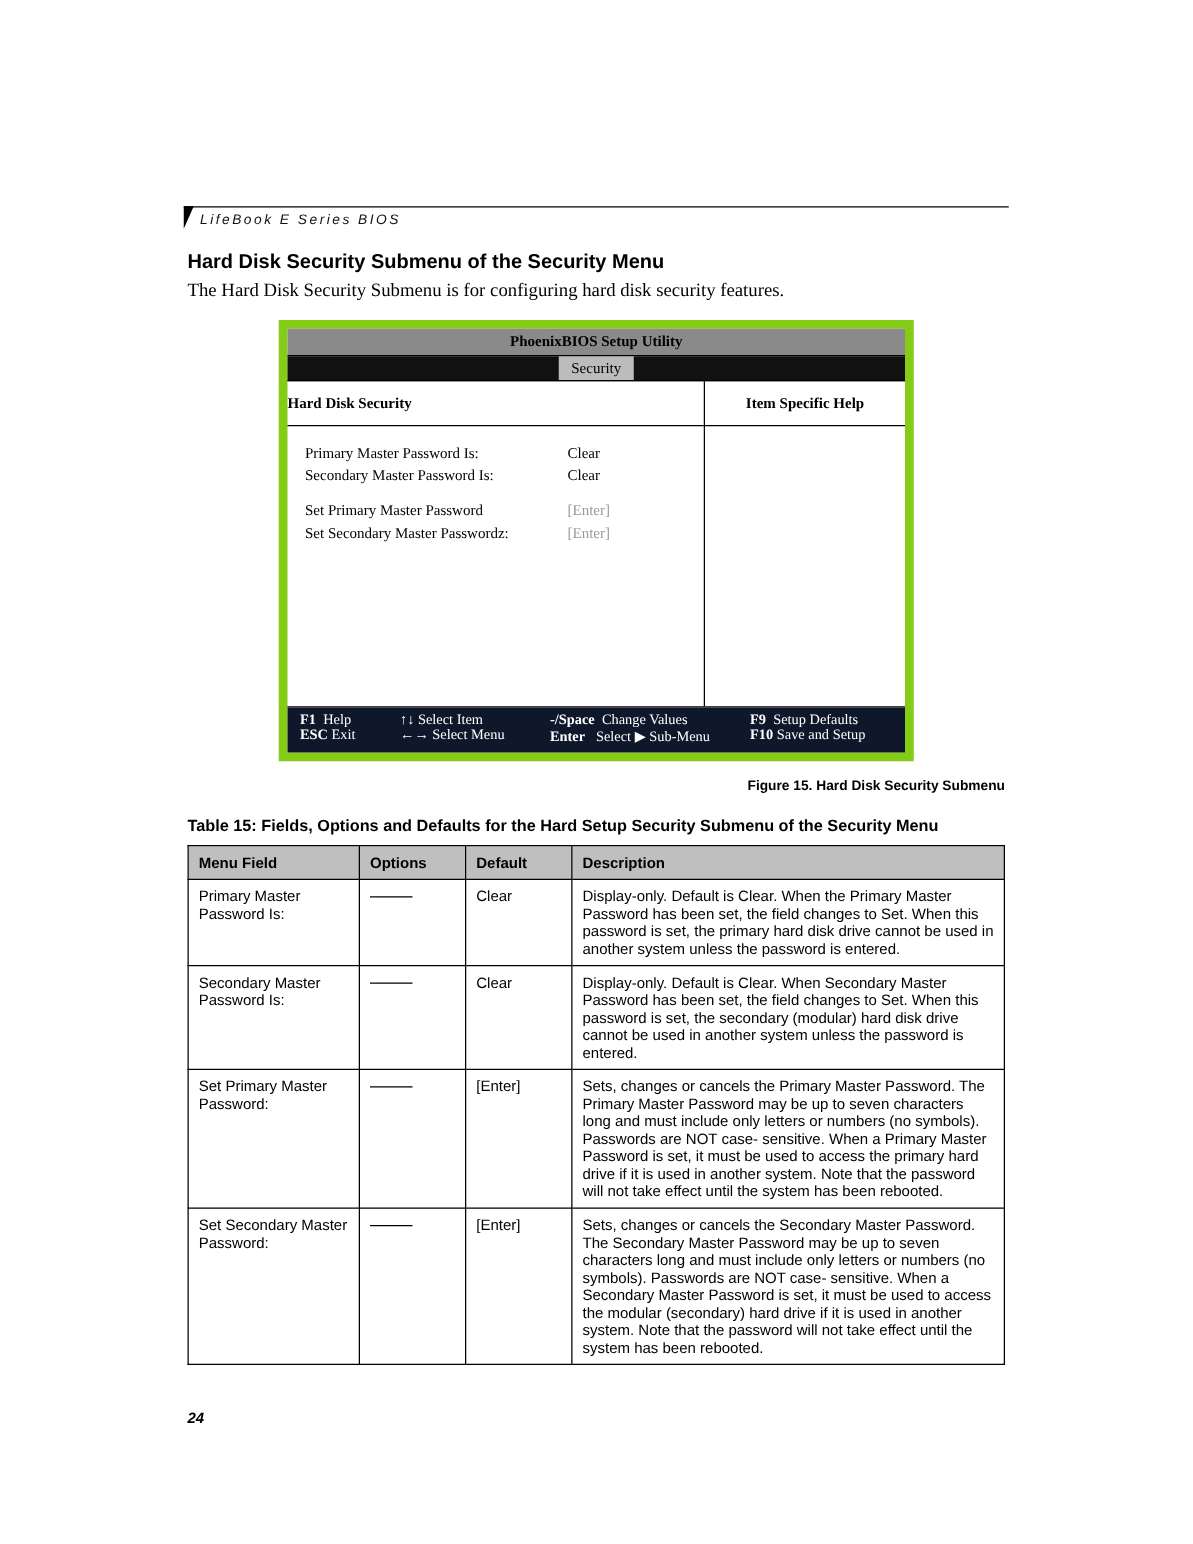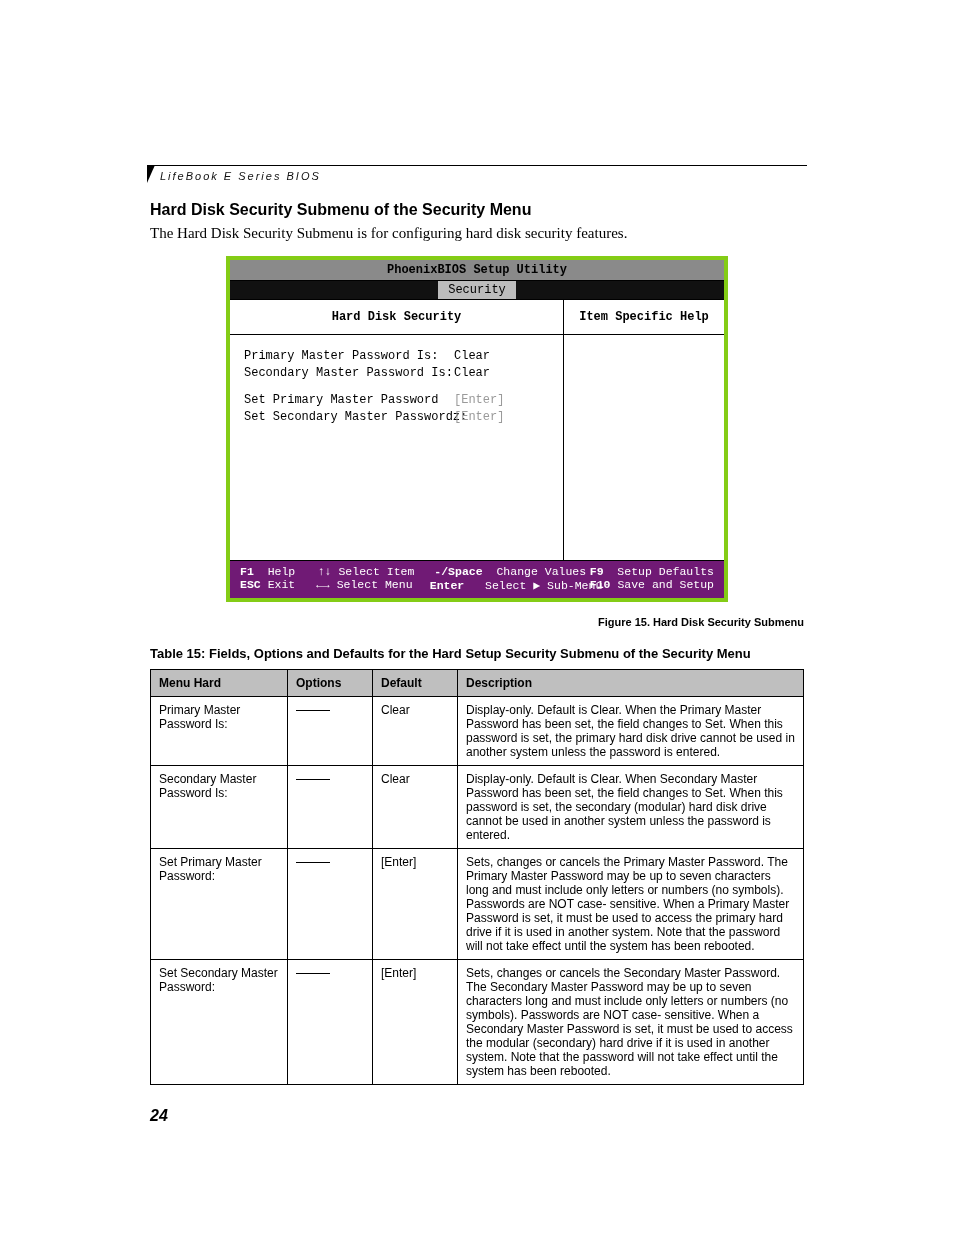--- a/index.html
+++ b/index.html
@@ -51,22 +51,22 @@
   }
   p.intro {
     font-size: 15px;
     margin: 4px 0 8px 0;
   }
 
   
   .bios {
     width: 494px;
     margin: 14px auto 10px auto;
-    border: 4px solid #84cc16;
-    font-family: Liberation Mono, monospace;
+    border: 7px solid #84cc16;
+    font-family: Liberation Serif, serif;
     font-size: 12px;
     background: #fff;
   }
   .bios-title {
     background: #8a8a8a;
     color: #000;
     text-align: center;
     padding: 3px 0;
     font-weight: bold;
     border-bottom: 1px solid #000;
@@ -87,21 +87,20 @@
   .bios-body {
     display: flex;
     border-bottom: 1px solid #000;
     min-height: 260px;
   }
   .bios-main {
     flex: 1;
     border-right: 1px solid #000;
   }
   .bios-main-head {
-    text-align: center;
     padding: 10px 0;
     border-bottom: 1px solid #000;
     font-weight: bold;
   }
   .bios-help {
     width: 160px;
   }
   .bios-help-head {
     text-align: center;
     padding: 10px 0;
@@ -113,21 +112,21 @@
   }
   .bios-row {
     display: flex;
     margin-bottom: 3px;
   }
   .bios-row .lbl { width: 210px; white-space: pre; }
   .bios-row .val { flex: 1; white-space: pre; }
   .muted { color: #9a9a9a; }
   .bios-spacer { height: 10px; }
   .bios-footer {
-    background: #701a75;
+    background: #0f172a;
     color: #fff;
     padding: 4px 10px 6px 10px;
     font-size: 11.5px;
   }
   .bios-footer .row { display: flex; }
   .bios-footer .cell { white-space: pre; }
   .bios-footer .key { color: #fff; font-weight: bold; }
   .bios-footer .arrow { color: #fff; }
 
   .figcap {
@@ -165,25 +164,25 @@
   .dash {
     display: inline-block;
     width: 34px;
     border-bottom: 1px solid #000;
     vertical-align: middle;
   }
 
   .page-number {
     position: absolute;
     left: 150px;
-    bottom: 110px;
+    bottom: 94px;
     font-family: Arial, Helvetica, sans-serif;
     font-style: italic;
     font-weight: bold;
-    font-size: 16px;
+    font-size: 12px;
   }
 </style>
 </head>
 <body>
 
 <div class="page">
   <div class="corner-rule"></div>
   <div class="corner-flag"></div>
   <div class="running-head">LifeBook E Series BIOS</div>
 
@@ -239,21 +238,21 @@
       </div>
     </div>
 
     <div class="figcap">Figure 15.   Hard Disk Security Submenu</div>
 
     <div class="tablecap">Table 15: Fields, Options and Defaults for the Hard Setup Security Submenu of the Security Menu</div>
 
     <table class="spec">
       <thead>
         <tr>
-          <th style="width:120px">Menu Hard</th>
+          <th style="width:120px">Menu Field</th>
           <th style="width:68px">Options</th>
           <th style="width:68px">Default</th>
           <th>Description</th>
         </tr>
       </thead>
       <tbody>
         <tr>
           <td>Primary Master Password Is:</td>
           <td class="options"><span class="dash"></span></td>
           <td>Clear</td>

